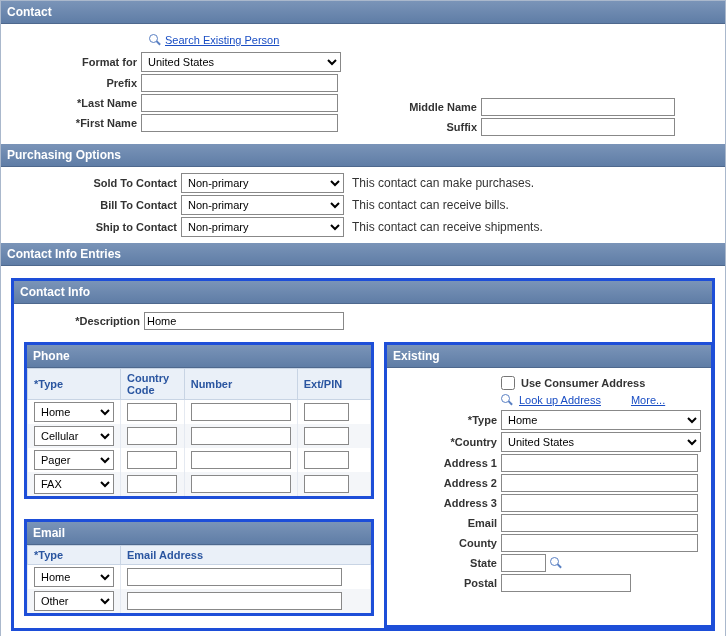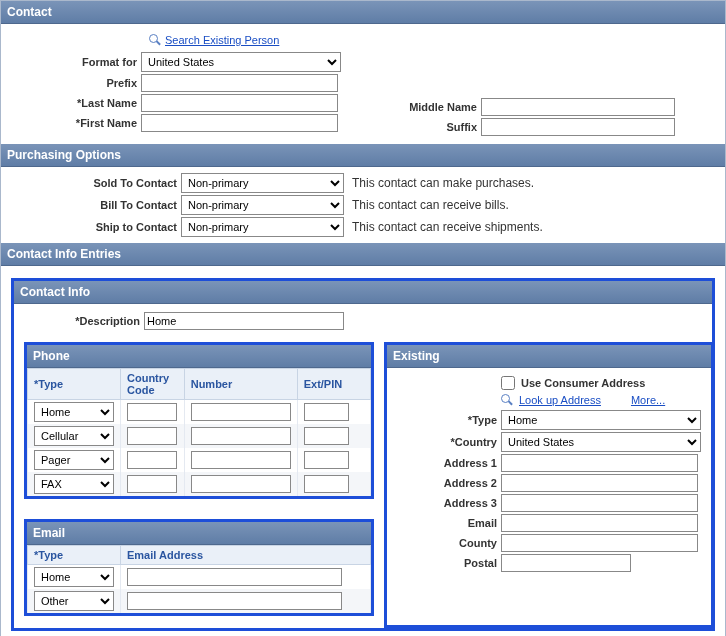--- a/index.html
+++ b/index.html
@@ -230,20 +230,25 @@
                 </div>
                 <div class="row">
                   <div class="label-col-addr">Email</div>
                   <input type="text" style="width: 197px;" value="">
                 </div>
                 <div class="row">
                   <div class="label-col-addr">County</div>
                   <input type="text" style="width: 197px;" value="">
                 </div>
                 <div class="row">
+                  <div class="label-col-addr">State</div>
+                  <input type="text" class="w45" value="" style="">
+                  <span class="mag" style="margin-left:4px;"></span>
+                </div>
+                <div class="row">
                   <div class="label-col-addr">Postal</div>
                   <input type="text" style="width: 130px;" value="">
                 </div>
               </div>
             </div>
           </div>
         </div>
       </div>
     </div>
     <button class="btn">Apply Changes</button>

